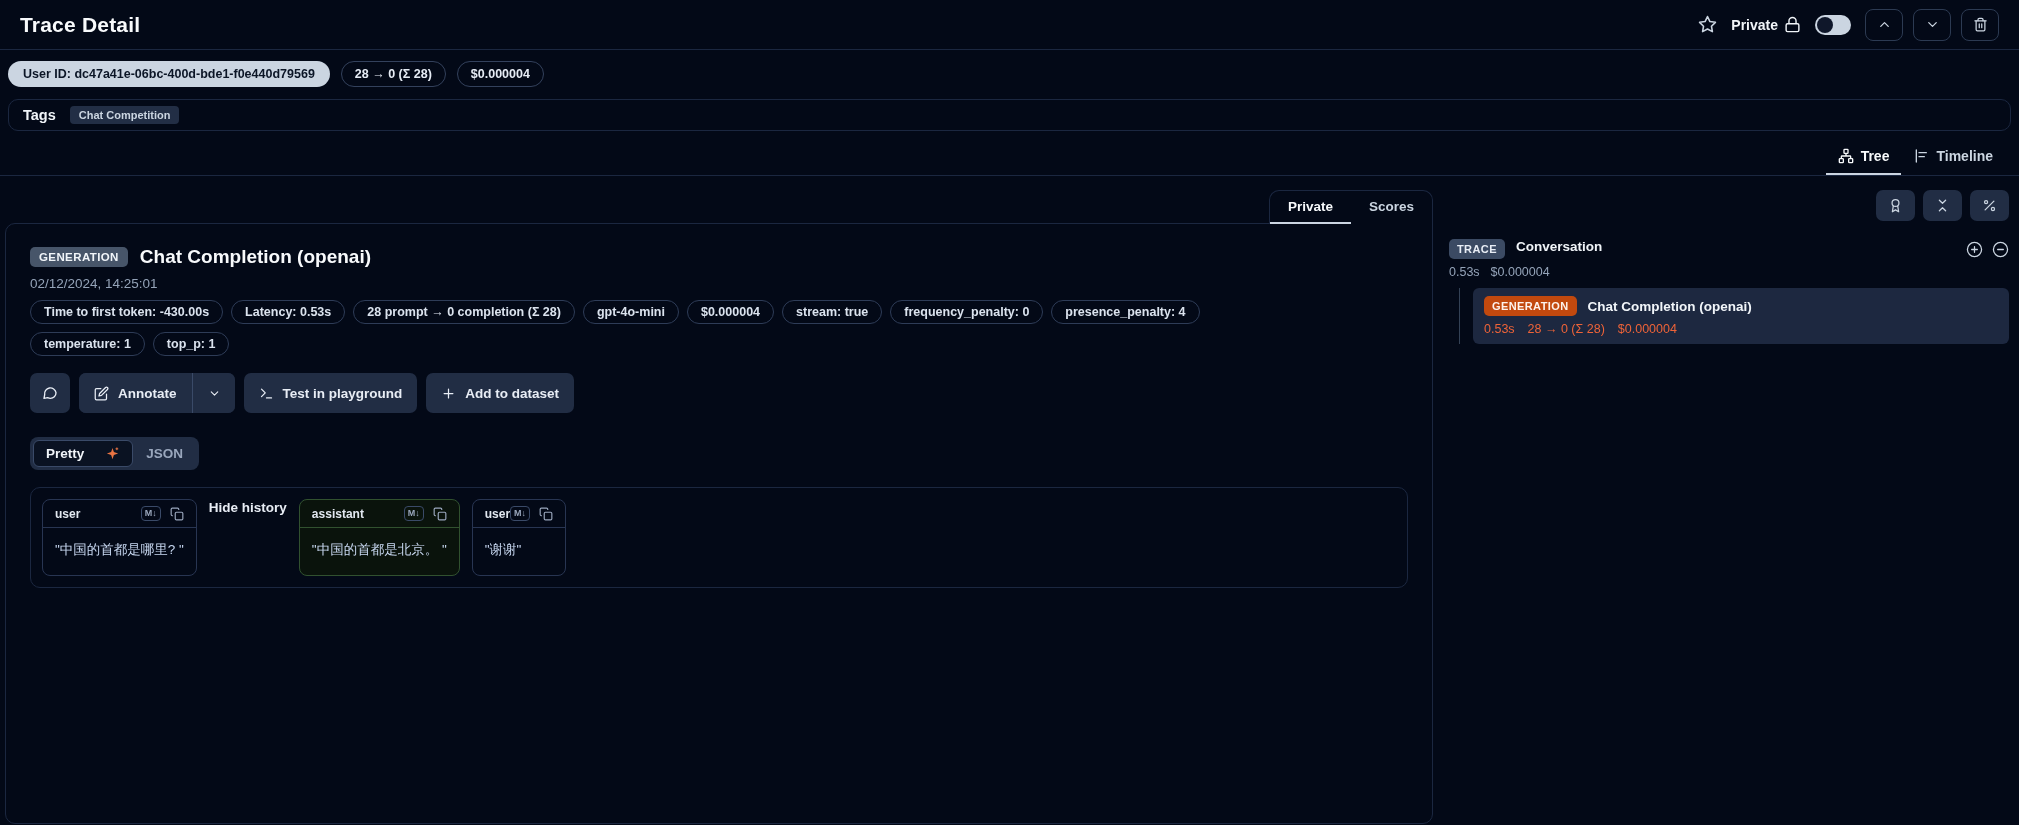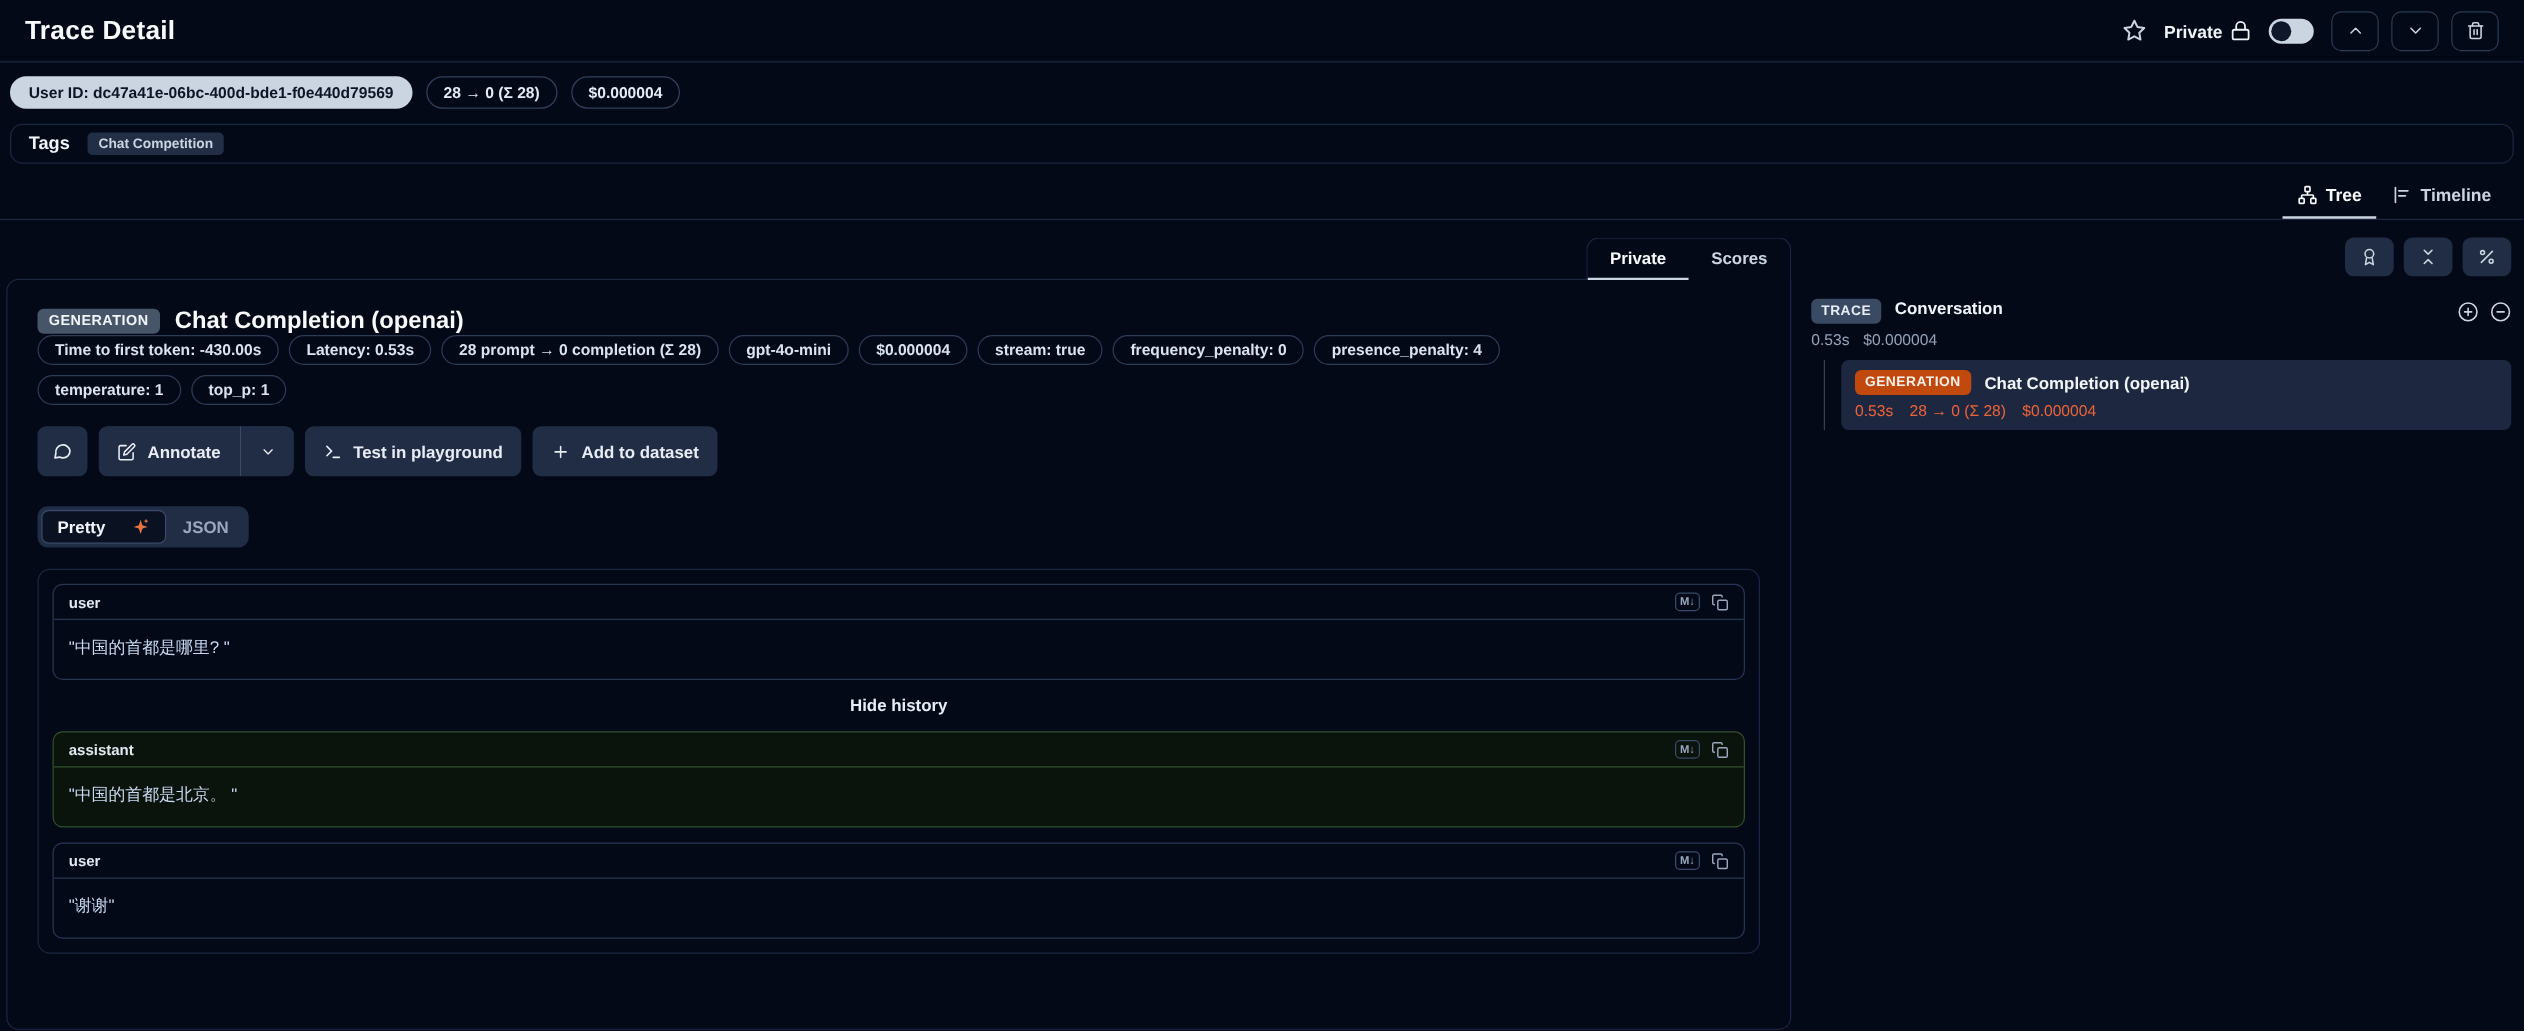--- a/index.html
+++ b/index.html
@@ -77,21 +77,21 @@
 
   
   .fmt-toggle { margin-top:24px; display:inline-flex; background:#212d44; border-radius:8px; padding:3px; }
   .fmt-seg { display:flex; align-items:center; gap:21px; padding:5px 12px; font-size:13.5px; font-weight:bold;
              color:#9aa7bd; border-radius:6px; cursor:pointer; border:1px solid transparent; }
   .fmt-seg.active { background:#0a1222; border-color:#3a4a68; color:#f1f5f9; }
   .sparkle { color:#e97443; }
 
   
   .io-wrapper { margin-top:17px; border:1px solid #1b2740; border-radius:10px; padding:11px;
-                display:flex; flex-direction:column; gap:12px; }
+                display:flex; flex-direction:row; gap:12px; }
   .msg-card { border:1px solid #283552; border-radius:8px; background:transparent; }
   .msg-head { display:flex; align-items:center; padding:6px 12px; border-bottom:1px solid #283552; }
   .msg-role { font-size:12px; font-weight:bold; color:#e2e8f0; }
   .msg-tools { margin-left:auto; display:flex; align-items:center; gap:9px; }
   .md-chip { border:1px solid #3a4a68; border-radius:4px; padding:1px 3px; font-size:9px; font-weight:bold;
              color:#9aa7bd; cursor:pointer; line-height:11px; }
   .copy-btn { background:none; border:none; color:#9aa7bd; cursor:pointer; }
   .msg-body { padding:13px 12px 16px; font-size:13.5px; color:#c9d9f2; }
   .msg-card.assistant { border-color:#31512f; background:#0a130c; }
   .msg-card.assistant .msg-head { border-bottom-color:#31512f; }
@@ -213,20 +213,21 @@
     <div class="panel-tabs">
       <div class="panel-tab active">Private</div>
       <div class="panel-tab">Scores</div>
     </div>
 
     <section class="main-panel">
       <div class="obs-header">
         <span class="type-badge">GENERATION</span>
         <span class="obs-title">Chat Completion (openai)</span>
       </div>
+      <div class="obs-time">02/12/2024, 14:25:01</div>
 
       <div class="pills">
         <span class="pill">Time to first token: -430.00s</span>
         <span class="pill">Latency: 0.53s</span>
         <span class="pill">28 prompt → 0 completion (Σ 28)</span>
         <span class="pill">gpt-4o-mini</span>
         <span class="pill">$0.000004</span>
         <span class="pill">stream: true</span>
         <span class="pill">frequency_penalty: 0</span>
         <span class="pill">presence_penalty: 4</span>

